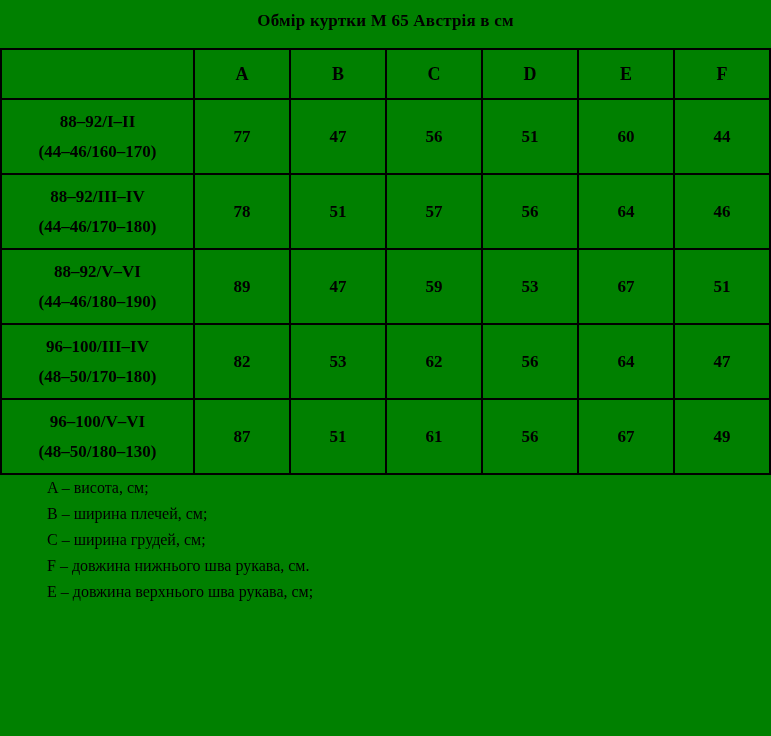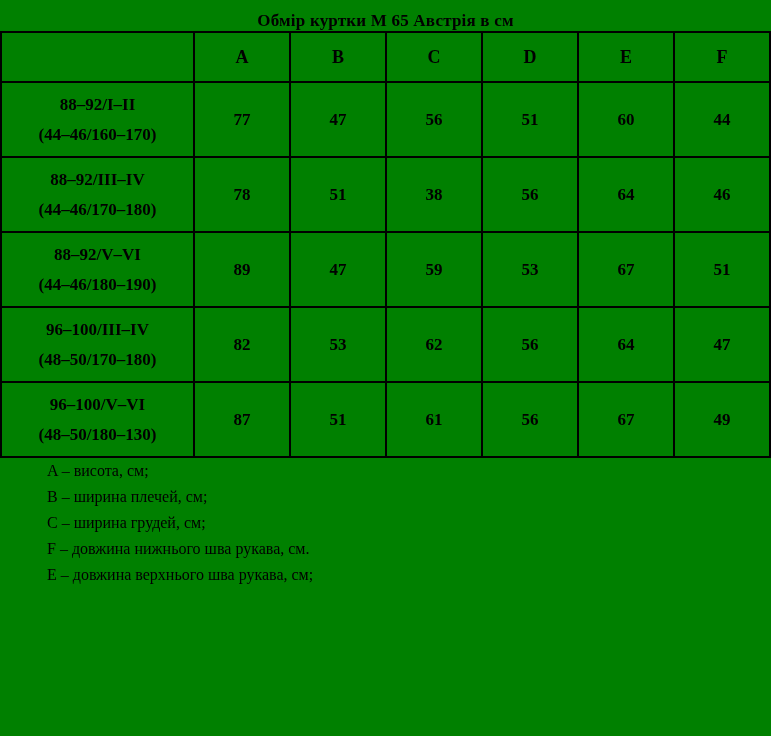--- a/index.html
+++ b/index.html
@@ -18,21 +18,21 @@
     width: 771px;
     height: 736px;
     position: relative;
     box-sizing: border-box;
   }
   .title {
     text-align: center;
     font-weight: bold;
     font-size: 17px;
     padding-top: 11px;
-    padding-bottom: 0;
+    padding-bottom: 17px;
     letter-spacing: 0.2px;
   }
   table.measure {
     border-collapse: collapse;
     width: 771px;
     table-layout: fixed;
   }
   table.measure td, table.measure th {
     border: 2px solid #000000;
     text-align: center;
@@ -110,21 +110,21 @@
         <td>60</td>
         <td>44</td>
       </tr>
       <tr>
         <td class="size-cell">
           <span class="size-line">88–92/III–IV</span>
           <span class="size-line">(44–46/170–180)</span>
         </td>
         <td>78</td>
         <td>51</td>
-        <td>38</td>
+        <td>57</td>
         <td>56</td>
         <td>64</td>
         <td>46</td>
       </tr>
       <tr>
         <td class="size-cell">
           <span class="size-line">88–92/V–VI</span>
           <span class="size-line">(44–46/180–190)</span>
         </td>
         <td>89</td>

